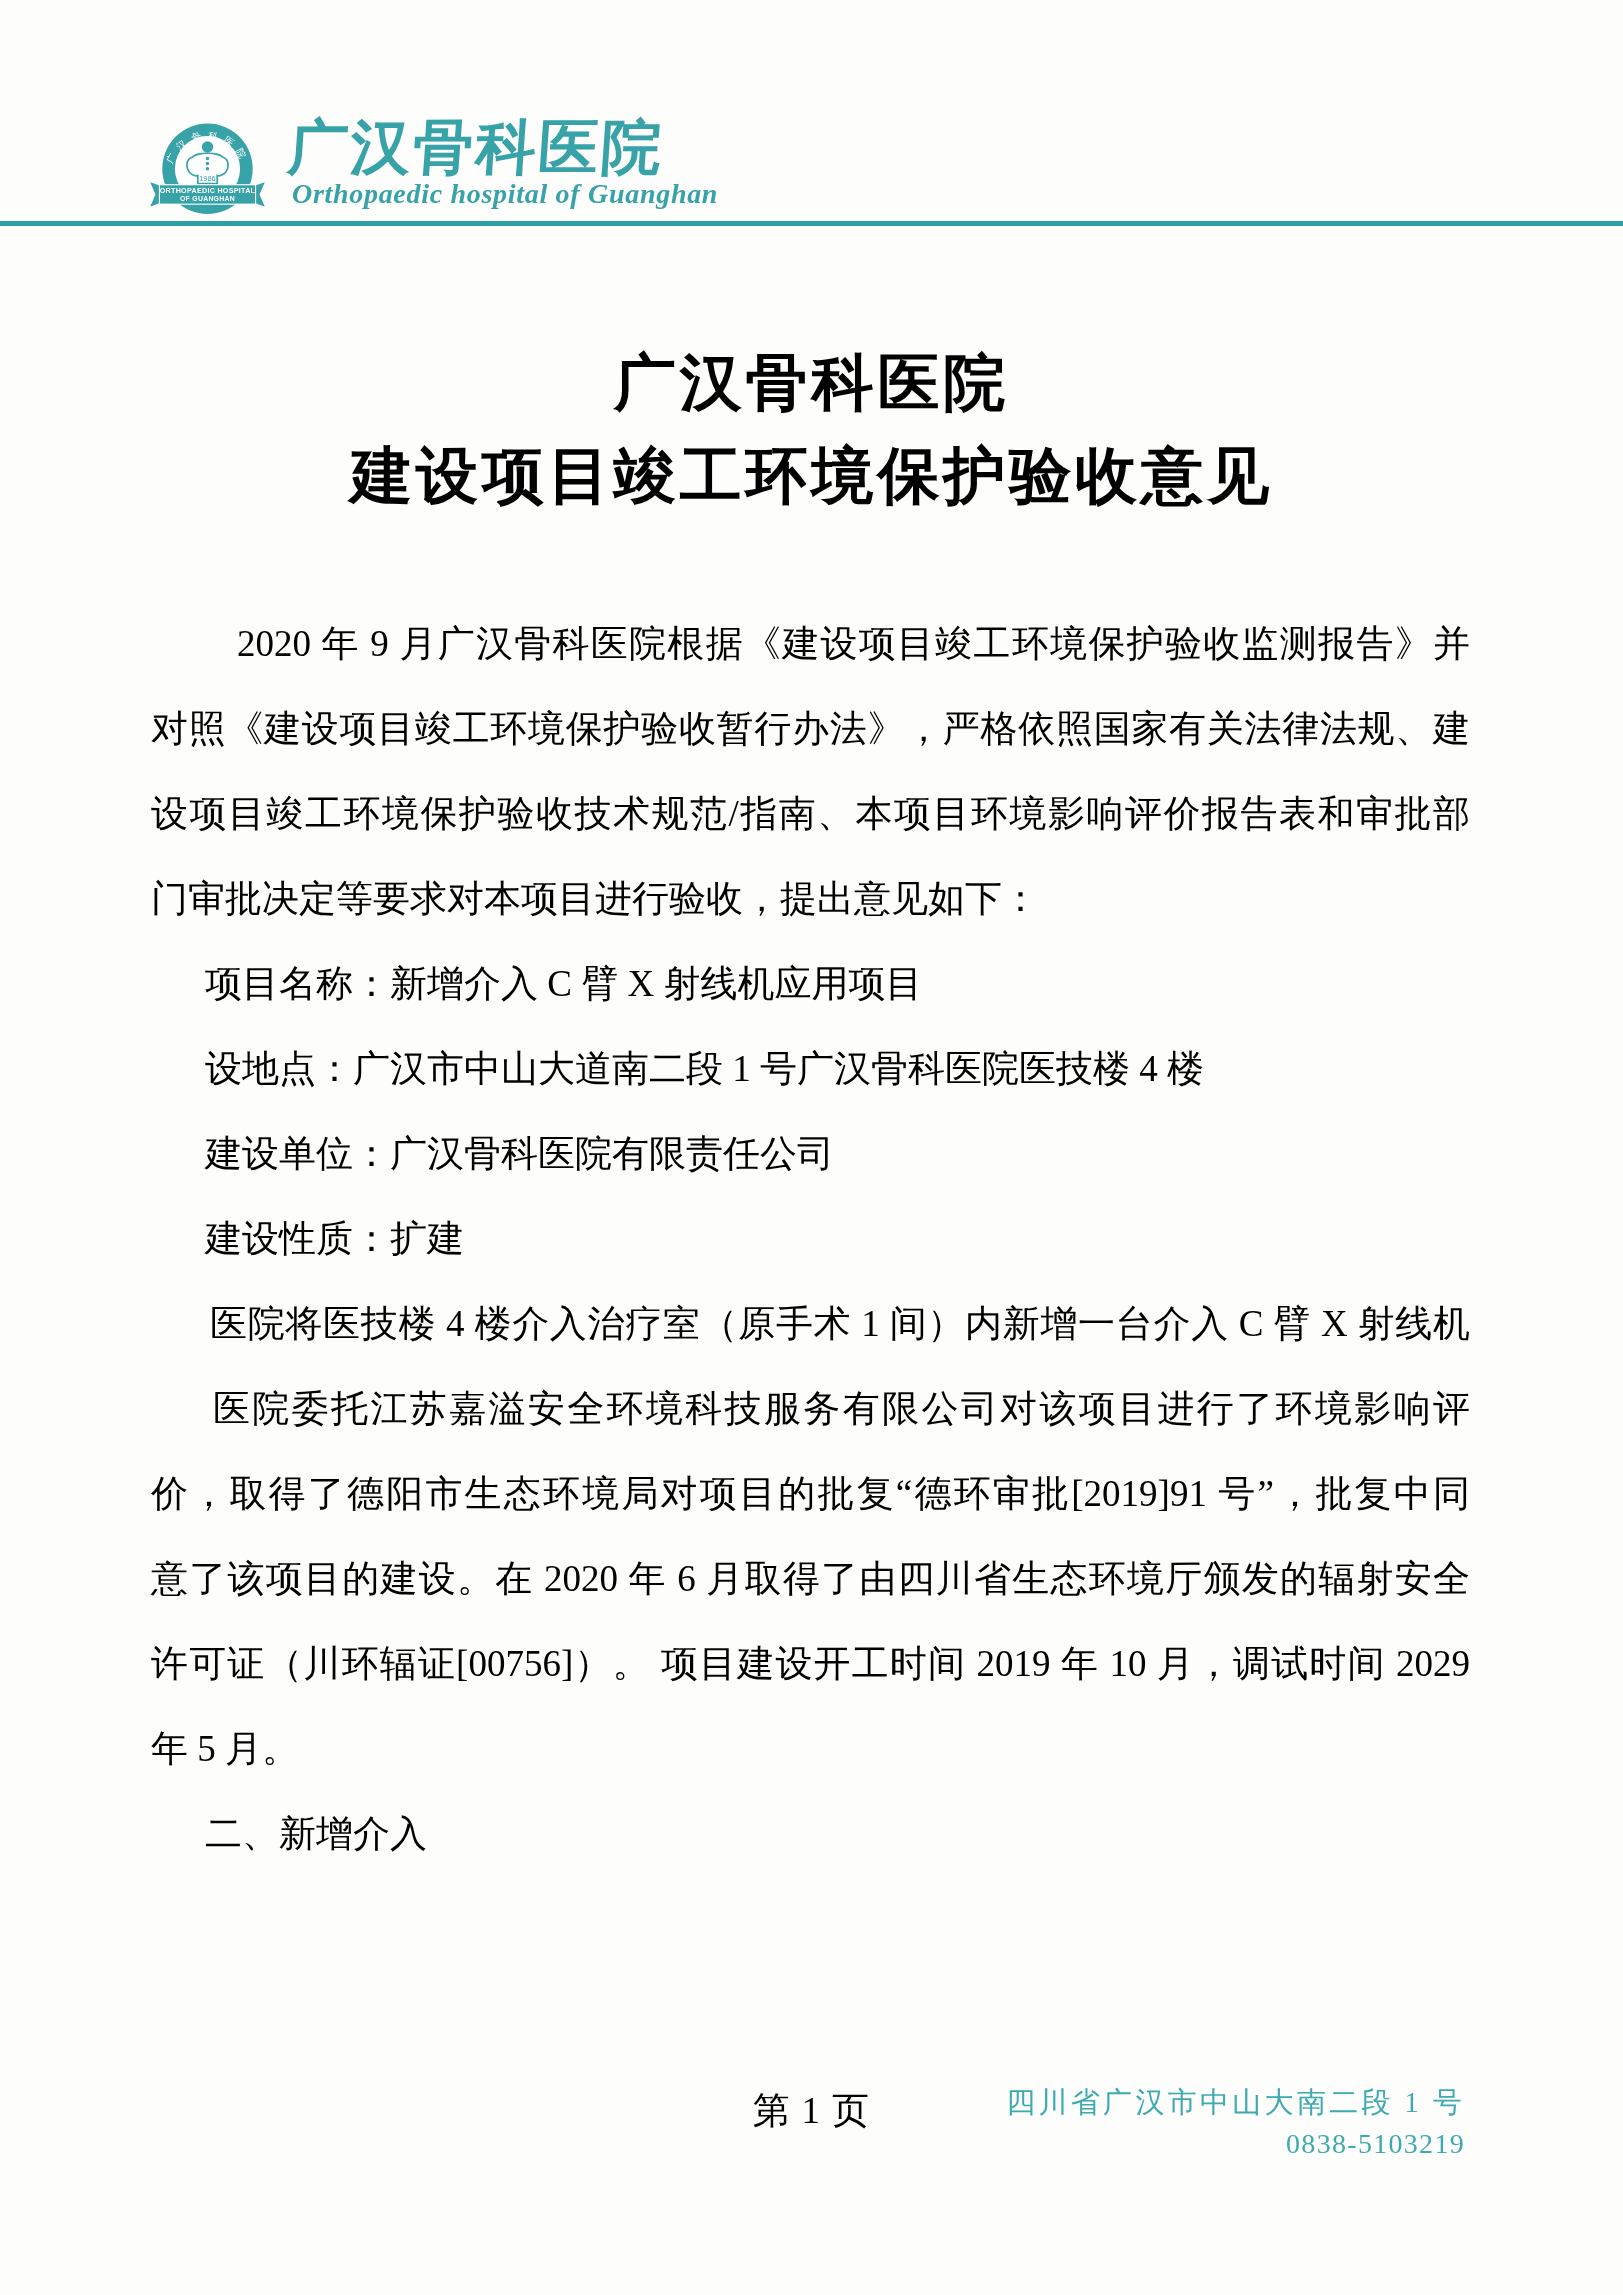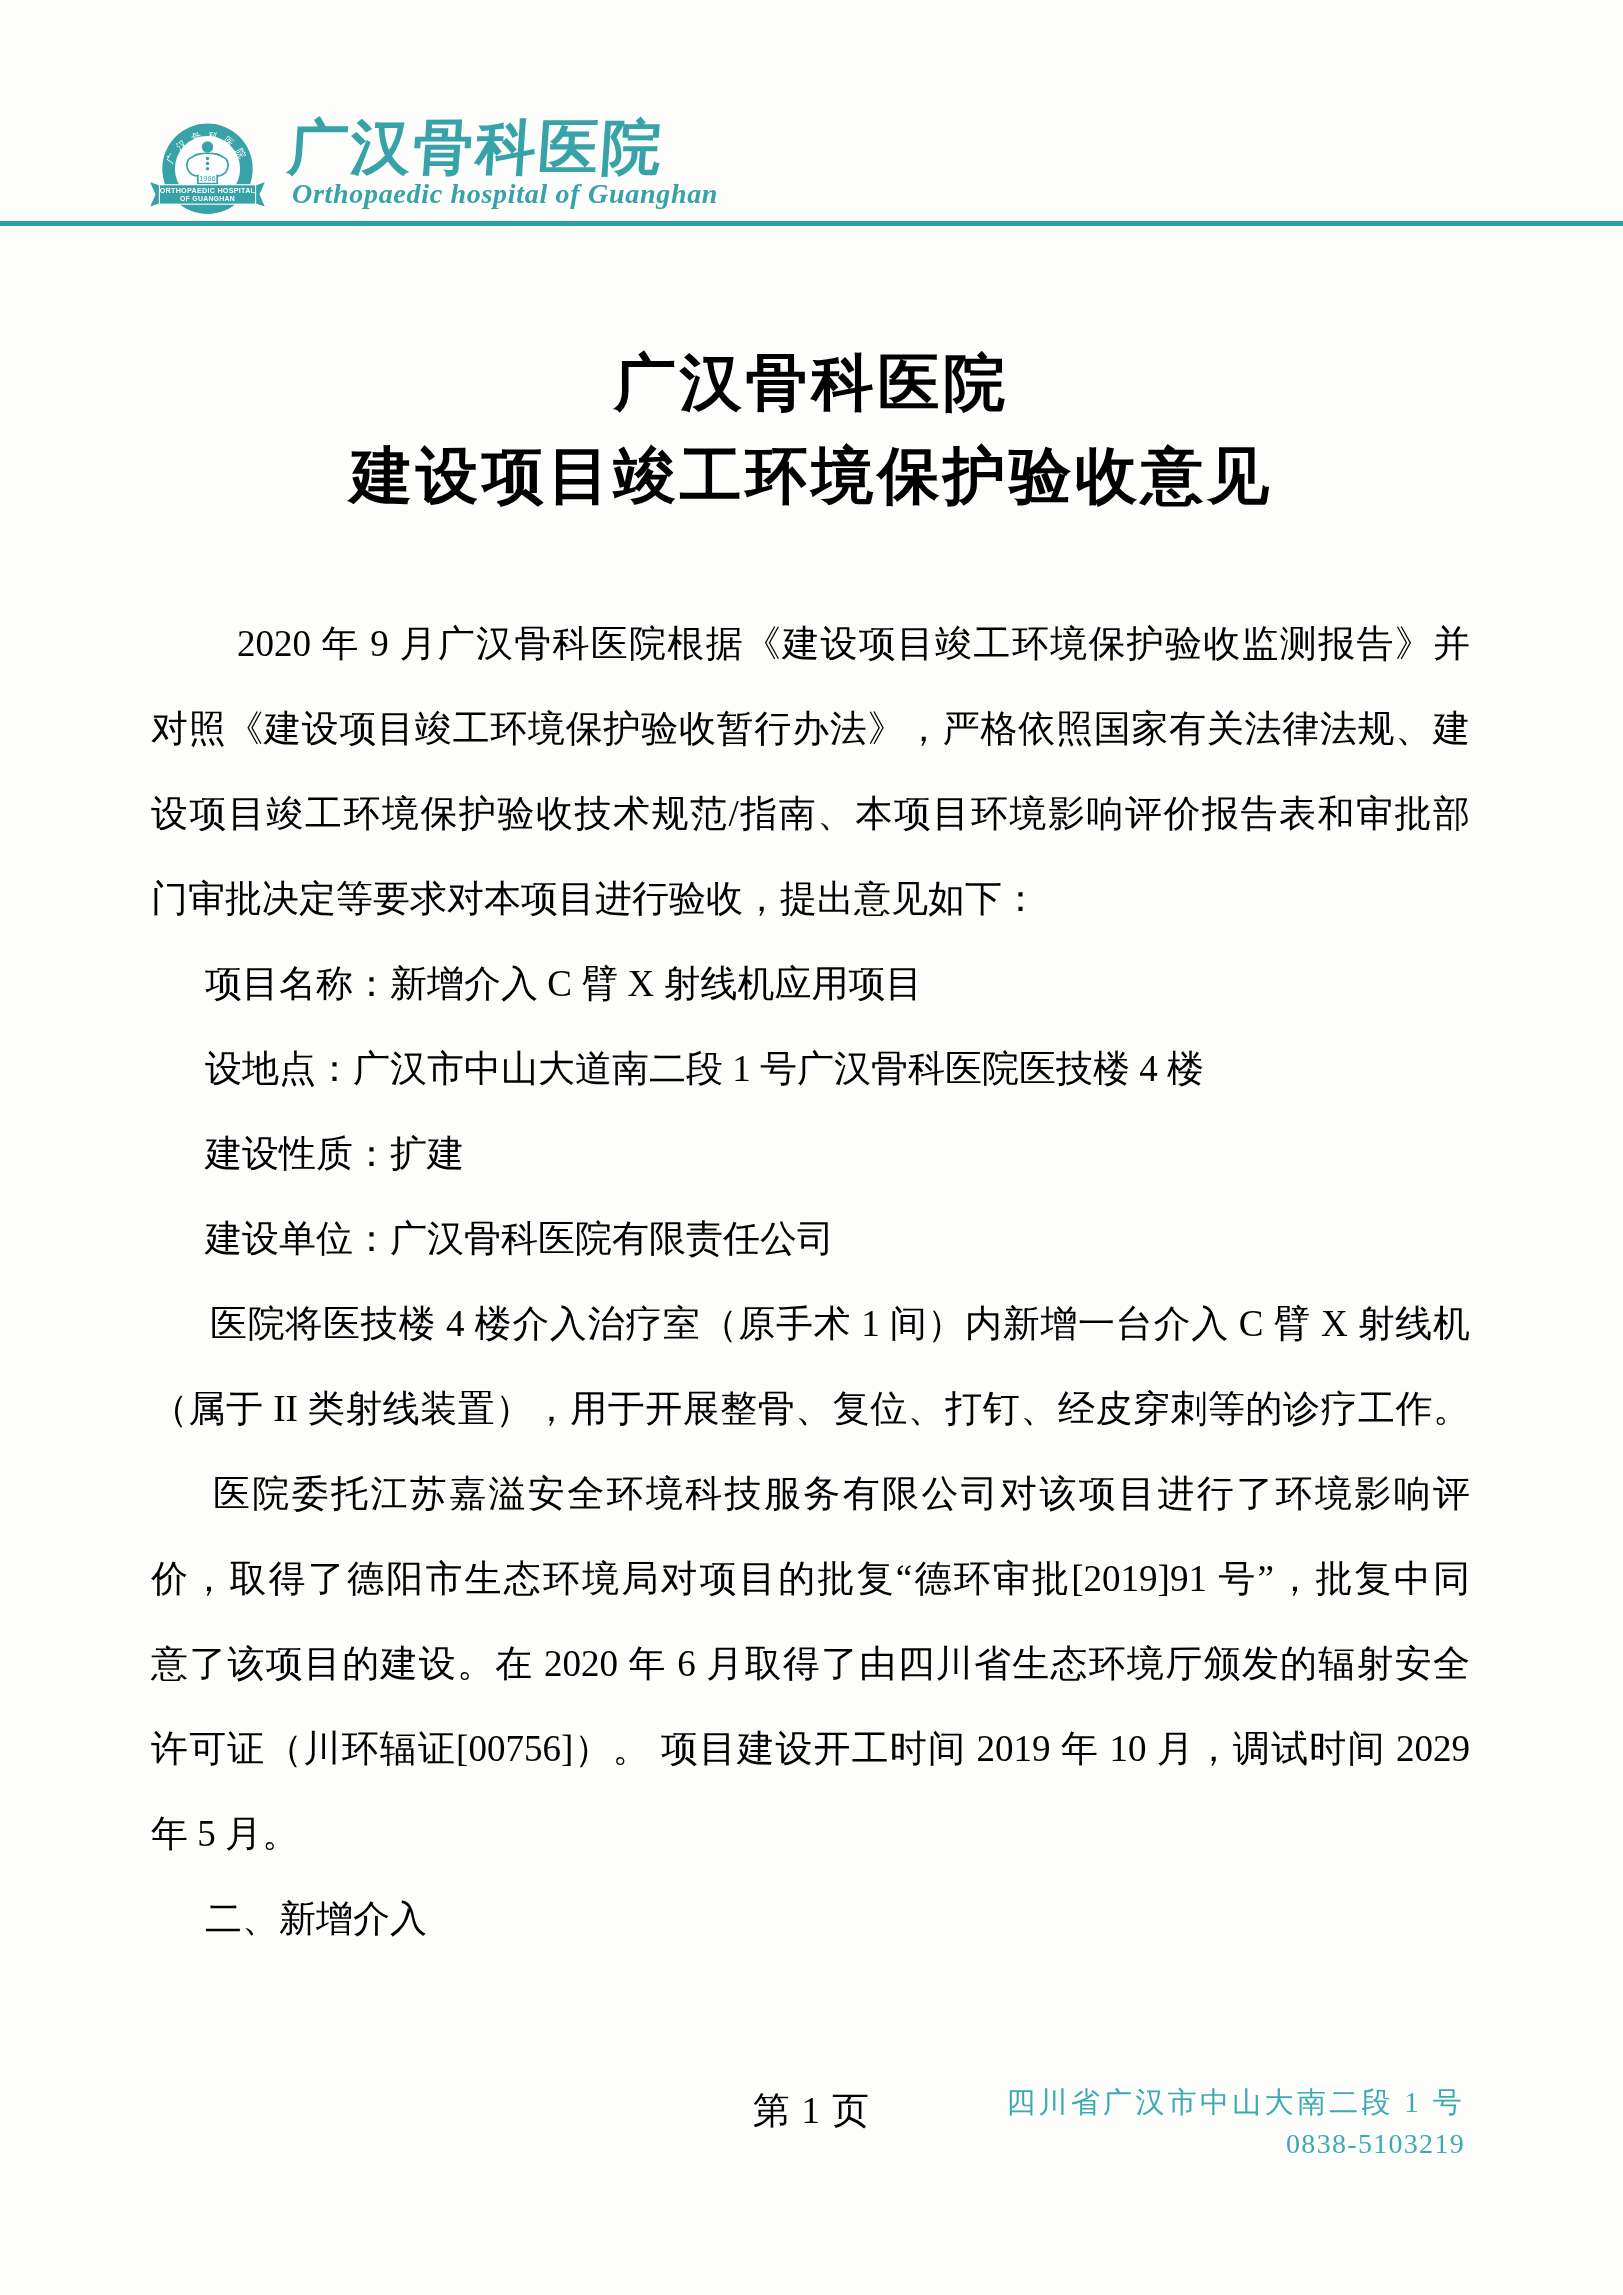--- a/index.html
+++ b/index.html
@@ -135,24 +135,23 @@
     <div>建设项目竣工环境保护验收意见</div>
   </h1>
 
   <div class="body-text">
       <div class="body-line full" style="padding-left: 86px;">2020 年 9 月广汉骨科医院根据《建设项目竣工环境保护验收监测报告》并</div>
       <div class="body-line full" style="padding-left: 0px;">对照《建设项目竣工环境保护验收暂行办法》，严格依照国家有关法律法规、建</div>
       <div class="body-line full" style="padding-left: 0px;">设项目竣工环境保护验收技术规范/指南、本项目环境影响评价报告表和审批部</div>
       <div class="body-line" style="padding-left: 0px;">门审批决定等要求对本项目进行验收，提出意见如下：</div>
       <div class="body-line" style="padding-left: 54px;">项目名称：新增介入 C 臂 X 射线机应用项目</div>
       <div class="body-line" style="padding-left: 54px;">设地点：广汉市中山大道南二段 1 号广汉骨科医院医技楼 4 楼</div>
+      <div class="body-line" style="padding-left: 54px;">建设单位：广汉骨科医院有限责任公司</div>
       <div class="body-line" style="padding-left: 54px;">建设性质：扩建</div>
-      <div class="body-line" style="padding-left: 54px;">建设单位：广汉骨科医院有限责任公司</div>
       <div class="body-line full" style="padding-left: 59px;">医院将医技楼 4 楼介入治疗室（原手术 1 间）内新增一台介入 C 臂 X 射线机</div>
-      <div class="body-line full" style="padding-left: 0px;">（属于 II 类射线装置），用于开展整骨、复位、打钉、经皮穿刺等的诊疗工作。</div>
       <div class="body-line full" style="padding-left: 62px;">医院委托江苏嘉溢安全环境科技服务有限公司对该项目进行了环境影响评</div>
       <div class="body-line full" style="padding-left: 0px;">价，取得了德阳市生态环境局对项目的批复“德环审批[2019]91 号”，批复中同</div>
       <div class="body-line full" style="padding-left: 0px;">意了该项目的建设。在 2020 年 6 月取得了由四川省生态环境厅颁发的辐射安全</div>
       <div class="body-line full" style="padding-left: 0px;">许可证（川环辐证[00756]）。 项目建设开工时间 2019 年 10 月，调试时间 2029</div>
       <div class="body-line" style="padding-left: 0px;">年 5 月。</div>
       <div class="body-line" style="padding-left: 54px;">二、新增介入</div>
     </div>
 
   <div class="page-num">第 1 页</div>
   <div class="footer-right">

